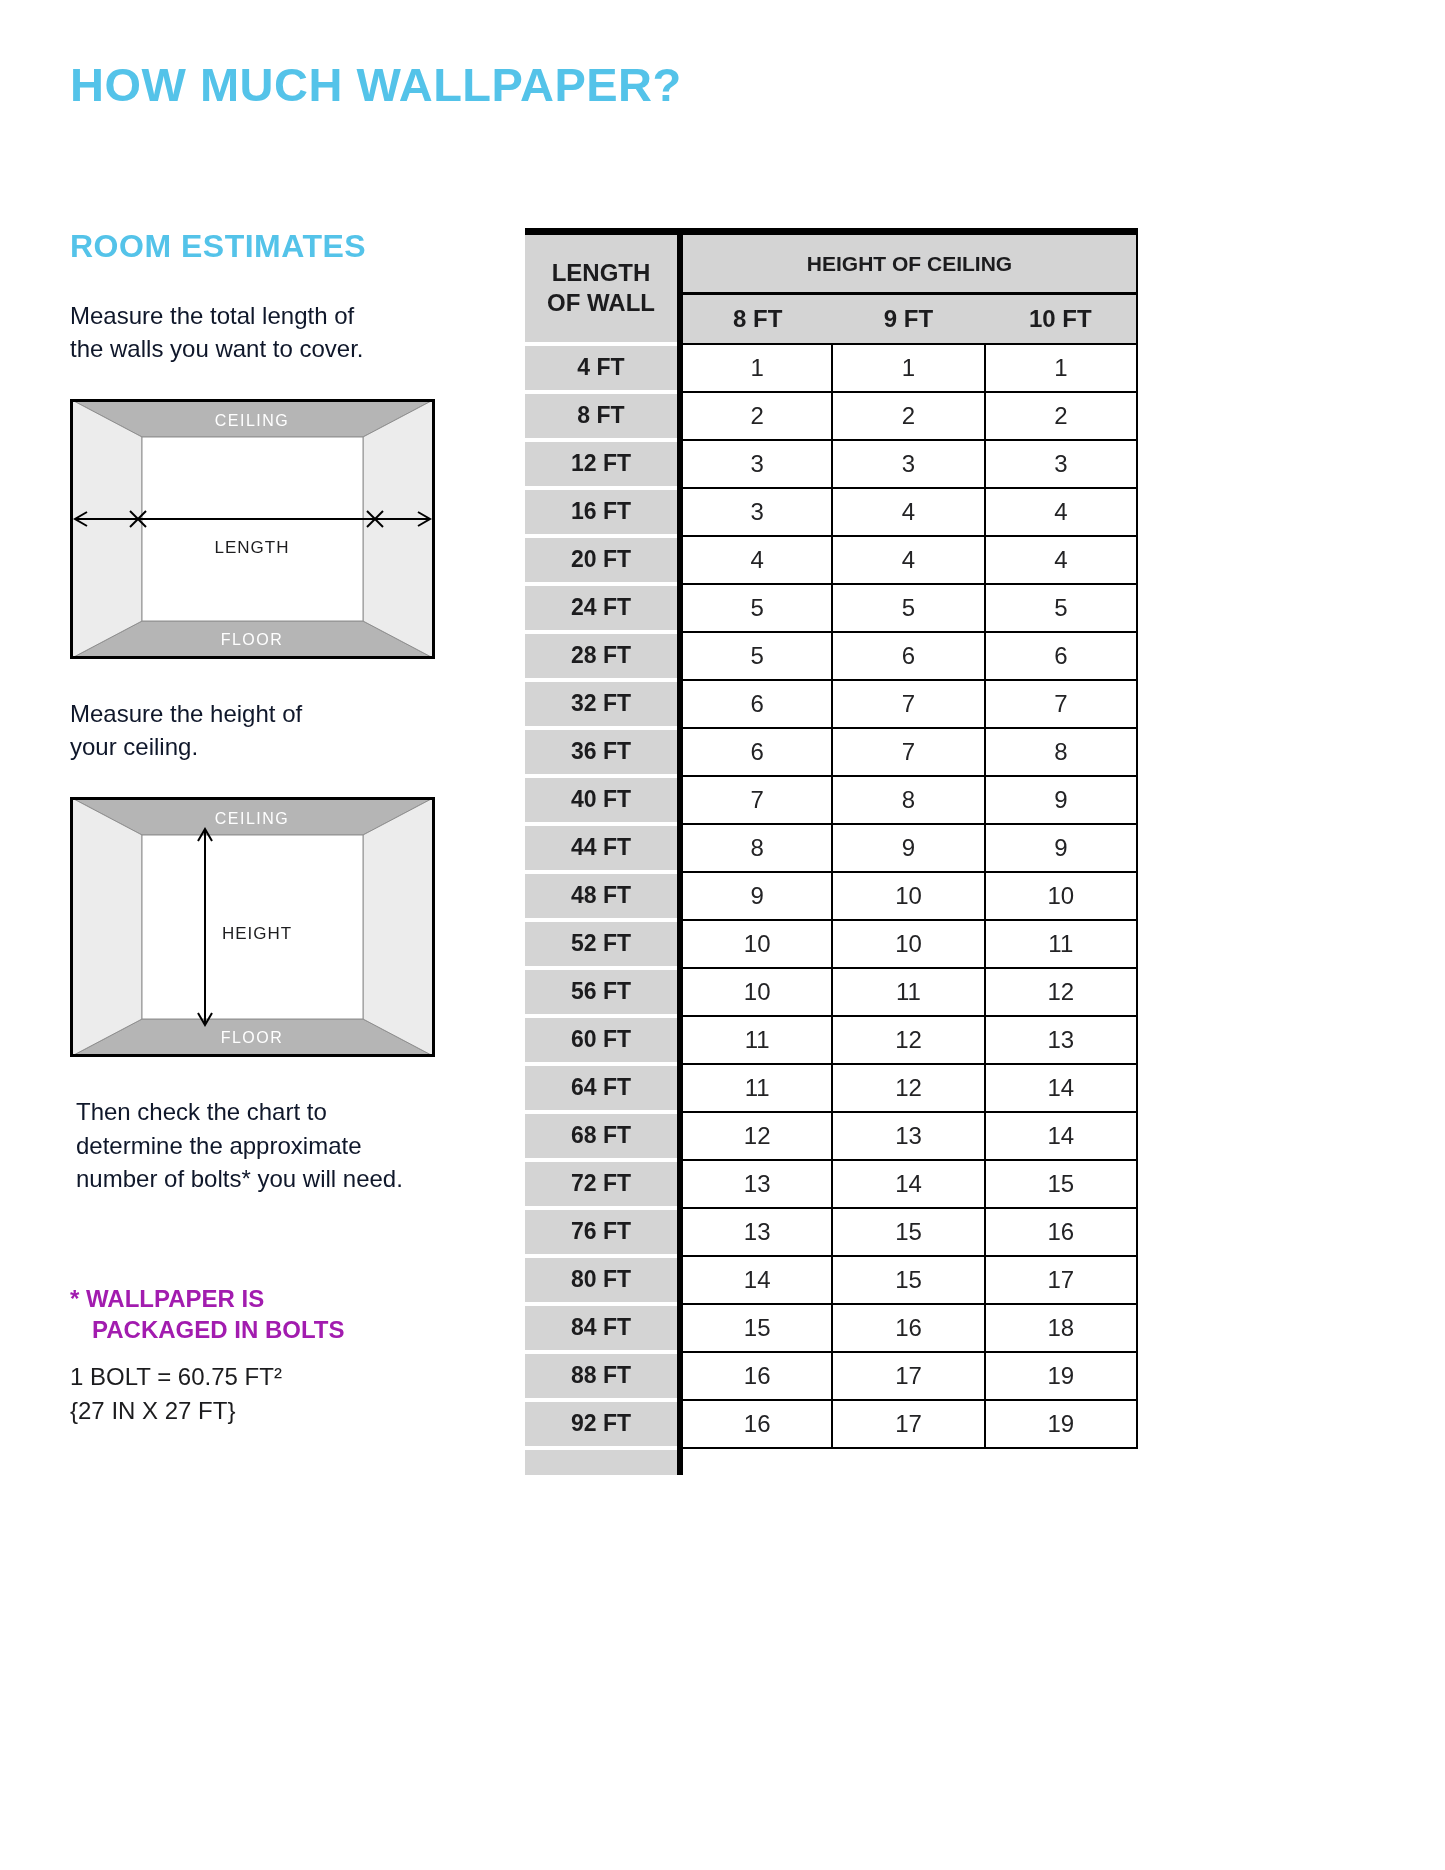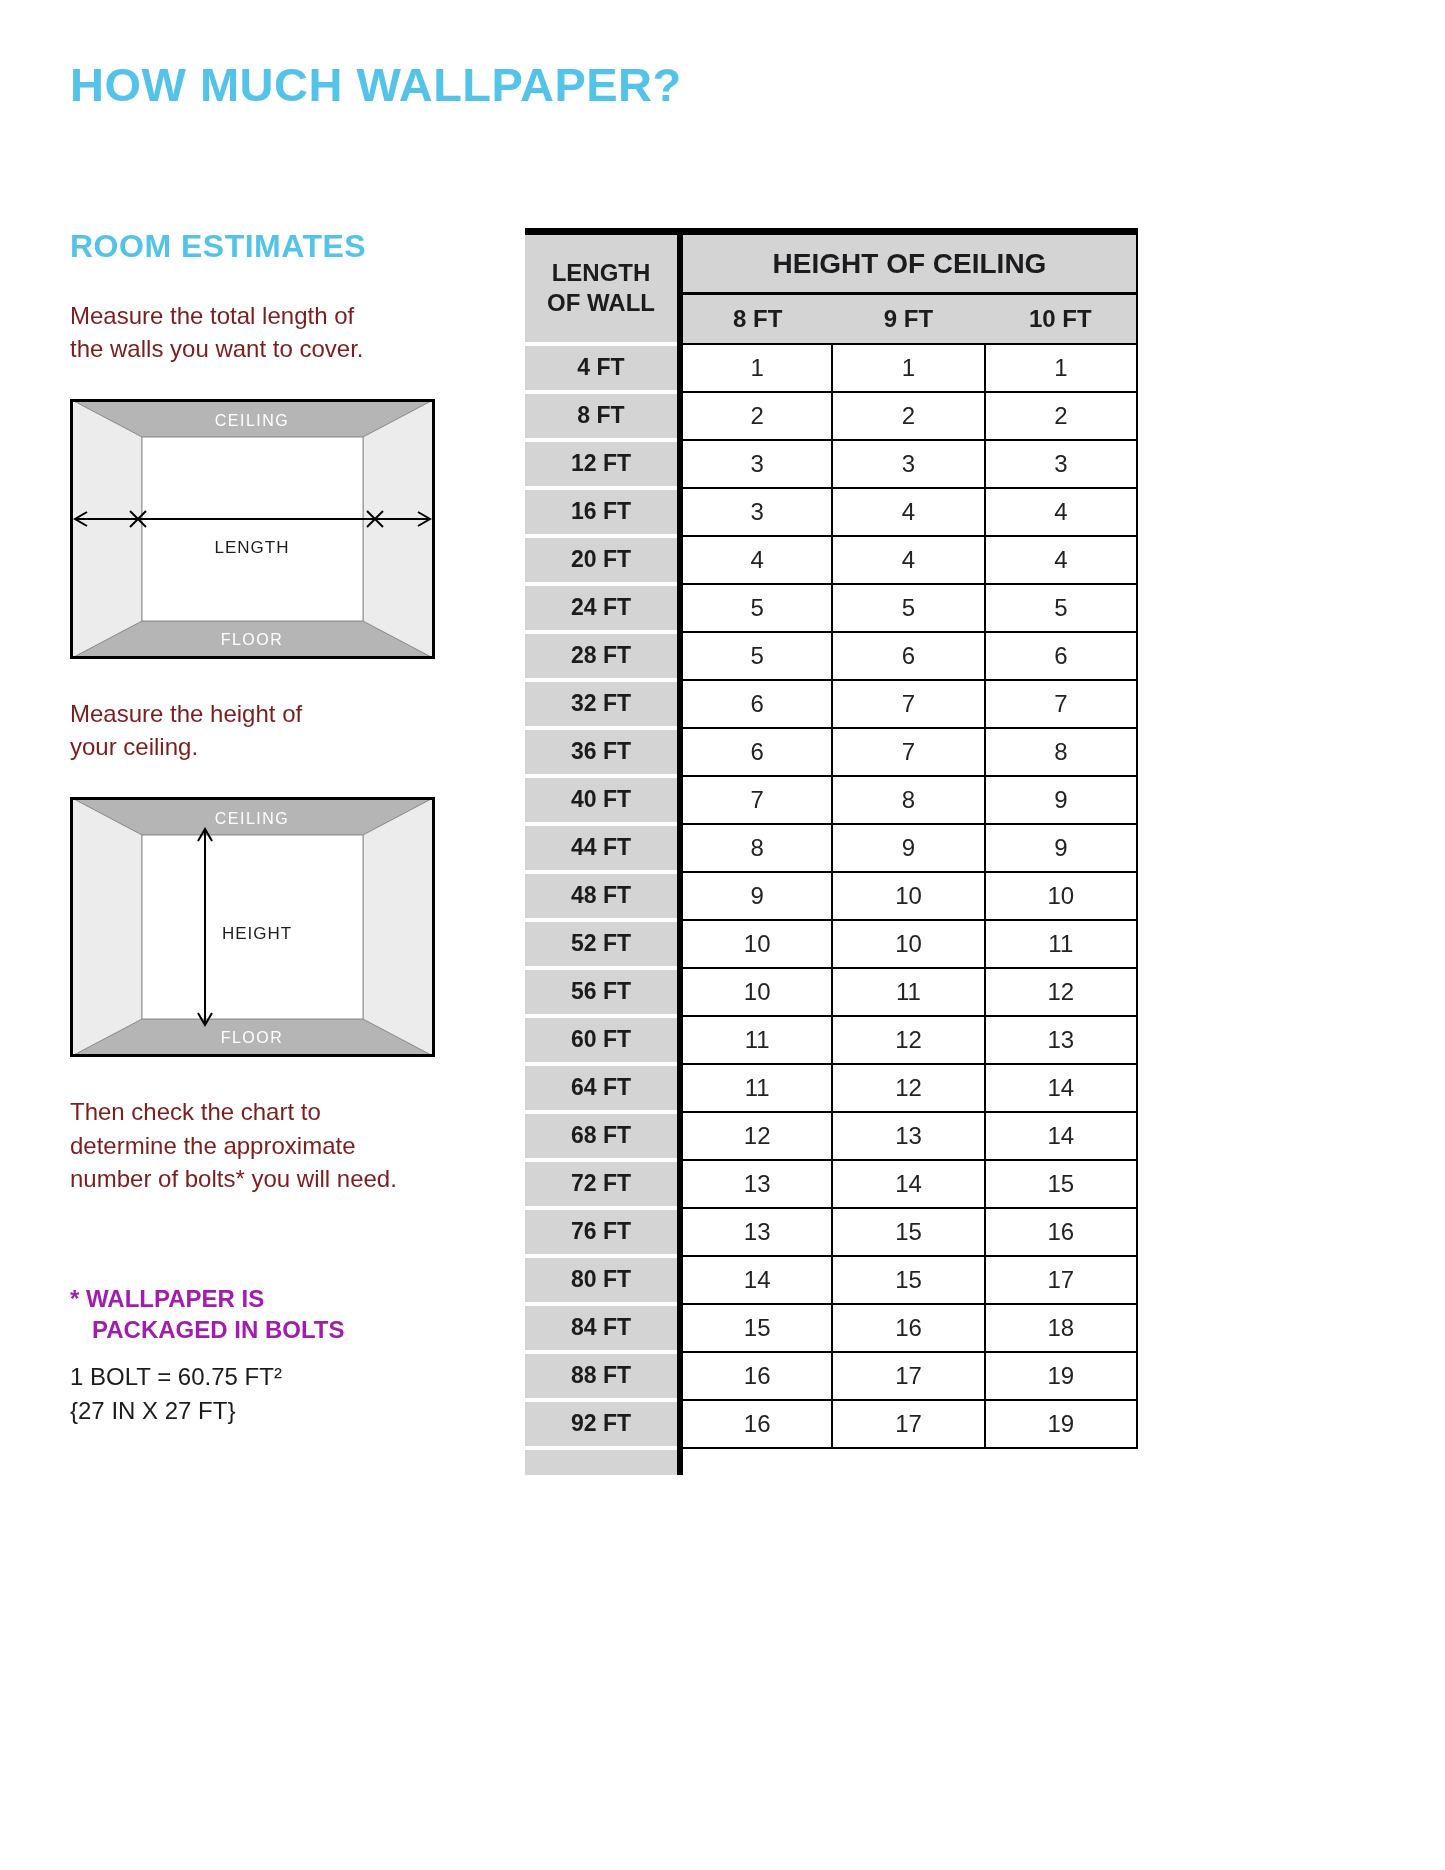--- a/index.html
+++ b/index.html
@@ -17,25 +17,25 @@
     font-size:47px; font-weight:700; color:#54c3e9; letter-spacing:0.5px;
   }
 
   
   .left-col { position:absolute; left:70px; top:228px; width:410px; }
   .section-heading {
     font-size:32px; font-weight:700; color:#54c3e9; letter-spacing:0.5px;
   }
   .left-col .section-heading { margin-bottom:34px; }
   .body-text {
-    font-size:24px; line-height:1.38; white-space:pre-line; color:#7f1d1d;
+    font-size:24px; line-height:1.38; white-space:pre-line; color:#0f172a;
     margin-bottom:34px;
   }
   .room-diagram { display:block; width:365px; height:260px; margin:4px 0 38px 0; }
-  .para-chart { margin-bottom:88px; }
+  .para-chart { margin-bottom:88px;margin-left:6px; }
   .note { font-size:24px; font-weight:700; line-height:1.3; margin-bottom:15px; color:#a21caf; }
   .note .indent { padding-left:22px; }
   .bolt-info { font-size:24px; font-weight:400; line-height:1.42; color:#1c1c1e; }
 
   
   .right-col { position:absolute; left:525px; top:228px; width:613px; }
   .table-heading { text-align:center; margin-bottom:15px; }
 
   table.bolts-table {
     border-collapse:collapse; width:613px; table-layout:fixed;
@@ -44,21 +44,21 @@
   table.bolts-table th, table.bolts-table td {
     text-align:center; vertical-align:middle;
   }
   th.corner {
     width:155px; background:#d4d4d4; font-weight:700; font-size:24px;
     line-height:1.25; white-space:pre-line;
     border-right:6px solid #000; border-bottom:4px solid #fff;
     color:#1c1c1e;
   }
   th.group {
-    background:#d4d4d4; font-weight:700; font-size:28px; height:62px;
+    background:#d4d4d4; font-weight:700; font-size:21px; height:62px;
     border-bottom:3px solid #000; border-right:2px solid #000; color:#1c1c1e;
   }
   th.sub {
     background:#d4d4d4; font-weight:700; font-size:24px; height:50px; color:#1c1c1e;
   }
   th.sub:last-child { border-right:2px solid #000; }
   tbody th.row-label {
     background:#d4d4d4; font-weight:700; font-size:23px; height:48px;
     border-right:6px solid #000; border-bottom:4px solid #fff; color:#1c1c1e;
   }

